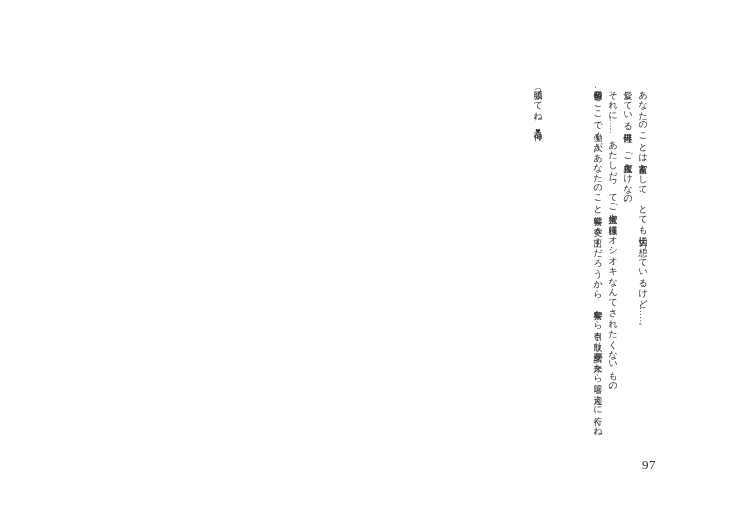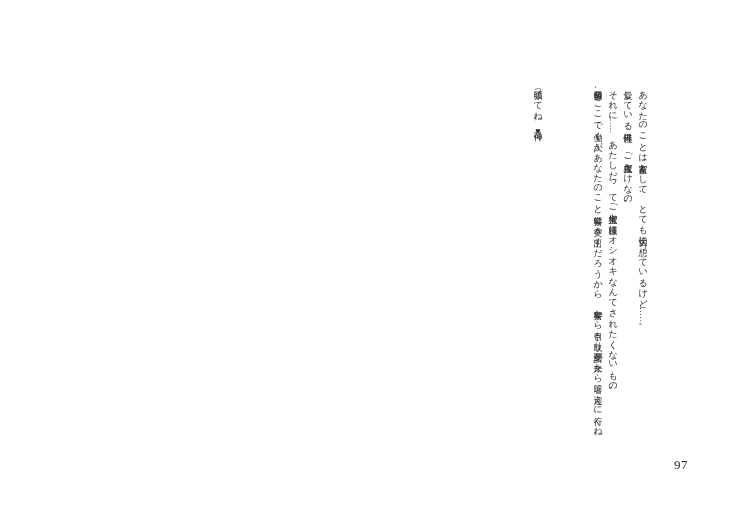--- a/index.html
+++ b/index.html
@@ -34,21 +34,21 @@
   .body-text p {
     margin: 0;
     text-indent: 1em;
   }
   .body-text p.signature {
     
     margin-right: 45px;
   }
   .page-number {
     position: absolute;
-    left: 674px;
+    left: 642px;
     top: 457px;
     font-family: "Liberation Serif", "DejaVu Serif", serif;
     font-size: 13px;
     color: var(--ink, #2b2b2b);
     letter-spacing: 0.5px;
   }
 </style>
 </head>
 <body style="--paper: #ffffff; --ink: #2b2b2b;">
 

